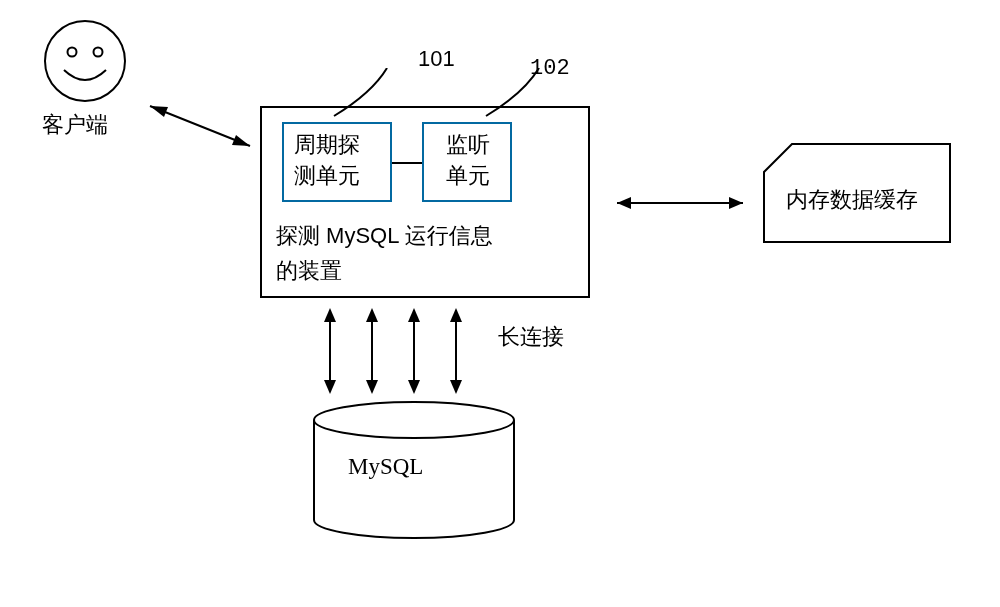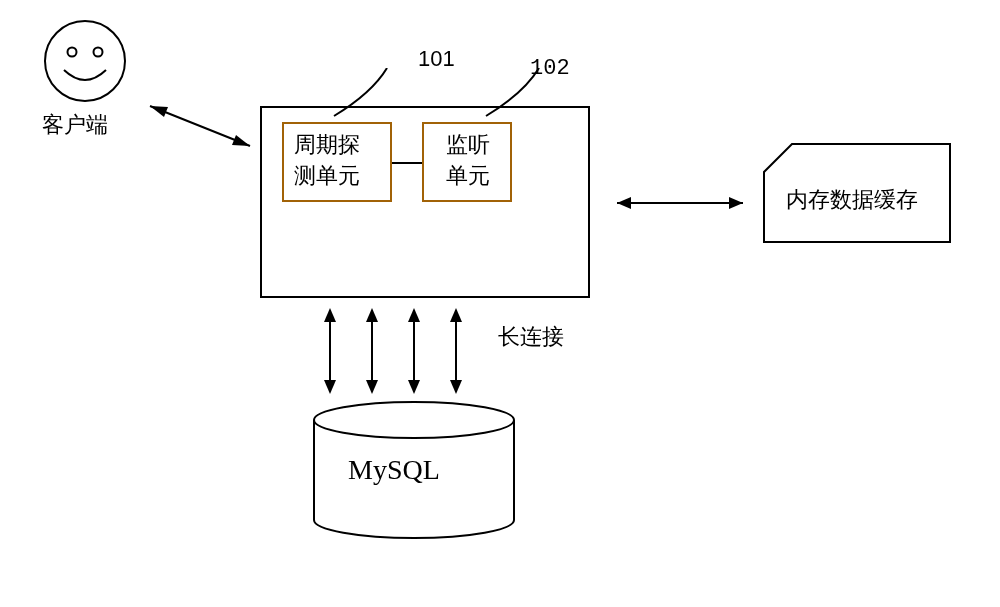--- a/index.html
+++ b/index.html
@@ -25,21 +25,21 @@
     .main-box {
       position: absolute;
       left: 260px;
       top: 106px;
       width: 330px;
       height: 192px;
       border: 2px solid #000;
     }
     .inner-box {
       position: absolute;
-      border: 2px solid #a16207;
+      border: 2px solid #0369a1;
       padding: 6px 8px 6px 10px;
       line-height: 1.4;
     }
     .probe-unit {
       left: 20px; top: 14px; width: 110px; height: 80px;
     }
     .listen-unit {
       left: 160px; top: 14px; width: 90px; height: 80px; text-align: center;
     }
     .conn-line {
@@ -78,21 +78,21 @@
       left: 312px;
       top: 400px;
       width: 204px;
       height: 140px;
     }
     .db-label {
       position: absolute;
       left: 348px;
       top: 454px;
       font-family: "Times New Roman", serif;
-      font-size: 28px;
+      font-size: 23px;
     }
     .long-conn-label {
       position: absolute;
       left: 498px;
       top: 322px;
     }
     
     .arrow {
       position: absolute;
     }
@@ -132,20 +132,22 @@
 <div class="main-box">
   <div class="inner-box probe-unit">
     <span style="white-space: pre-line;">周期探
 测单元</span>
   </div>
   <div class="conn-line"></div>
   <div class="inner-box listen-unit">
     <span style="white-space: pre-line;">监听
 单元</span>
   </div>
+  <div class="box-caption" style="white-space: pre-line;">探测 MySQL 运行信息
+的装置</div>
 </div>
 
 <svg class="arrow a-client-main" viewBox="0 0 120 60">
   <line x1="10" y1="10" x2="110" y2="50" stroke="#000" stroke-width="2"></line>
   <polygon points="110,50 96,39 92,49" fill="#000"></polygon>
   <polygon points="10,10 24,21 28,11" fill="#000"></polygon>
 </svg>
 
 <svg class="arrow a-main-cache" viewBox="0 0 150 30">
   <line x1="12" y1="15" x2="138" y2="15" stroke="#000" stroke-width="2"></line>

